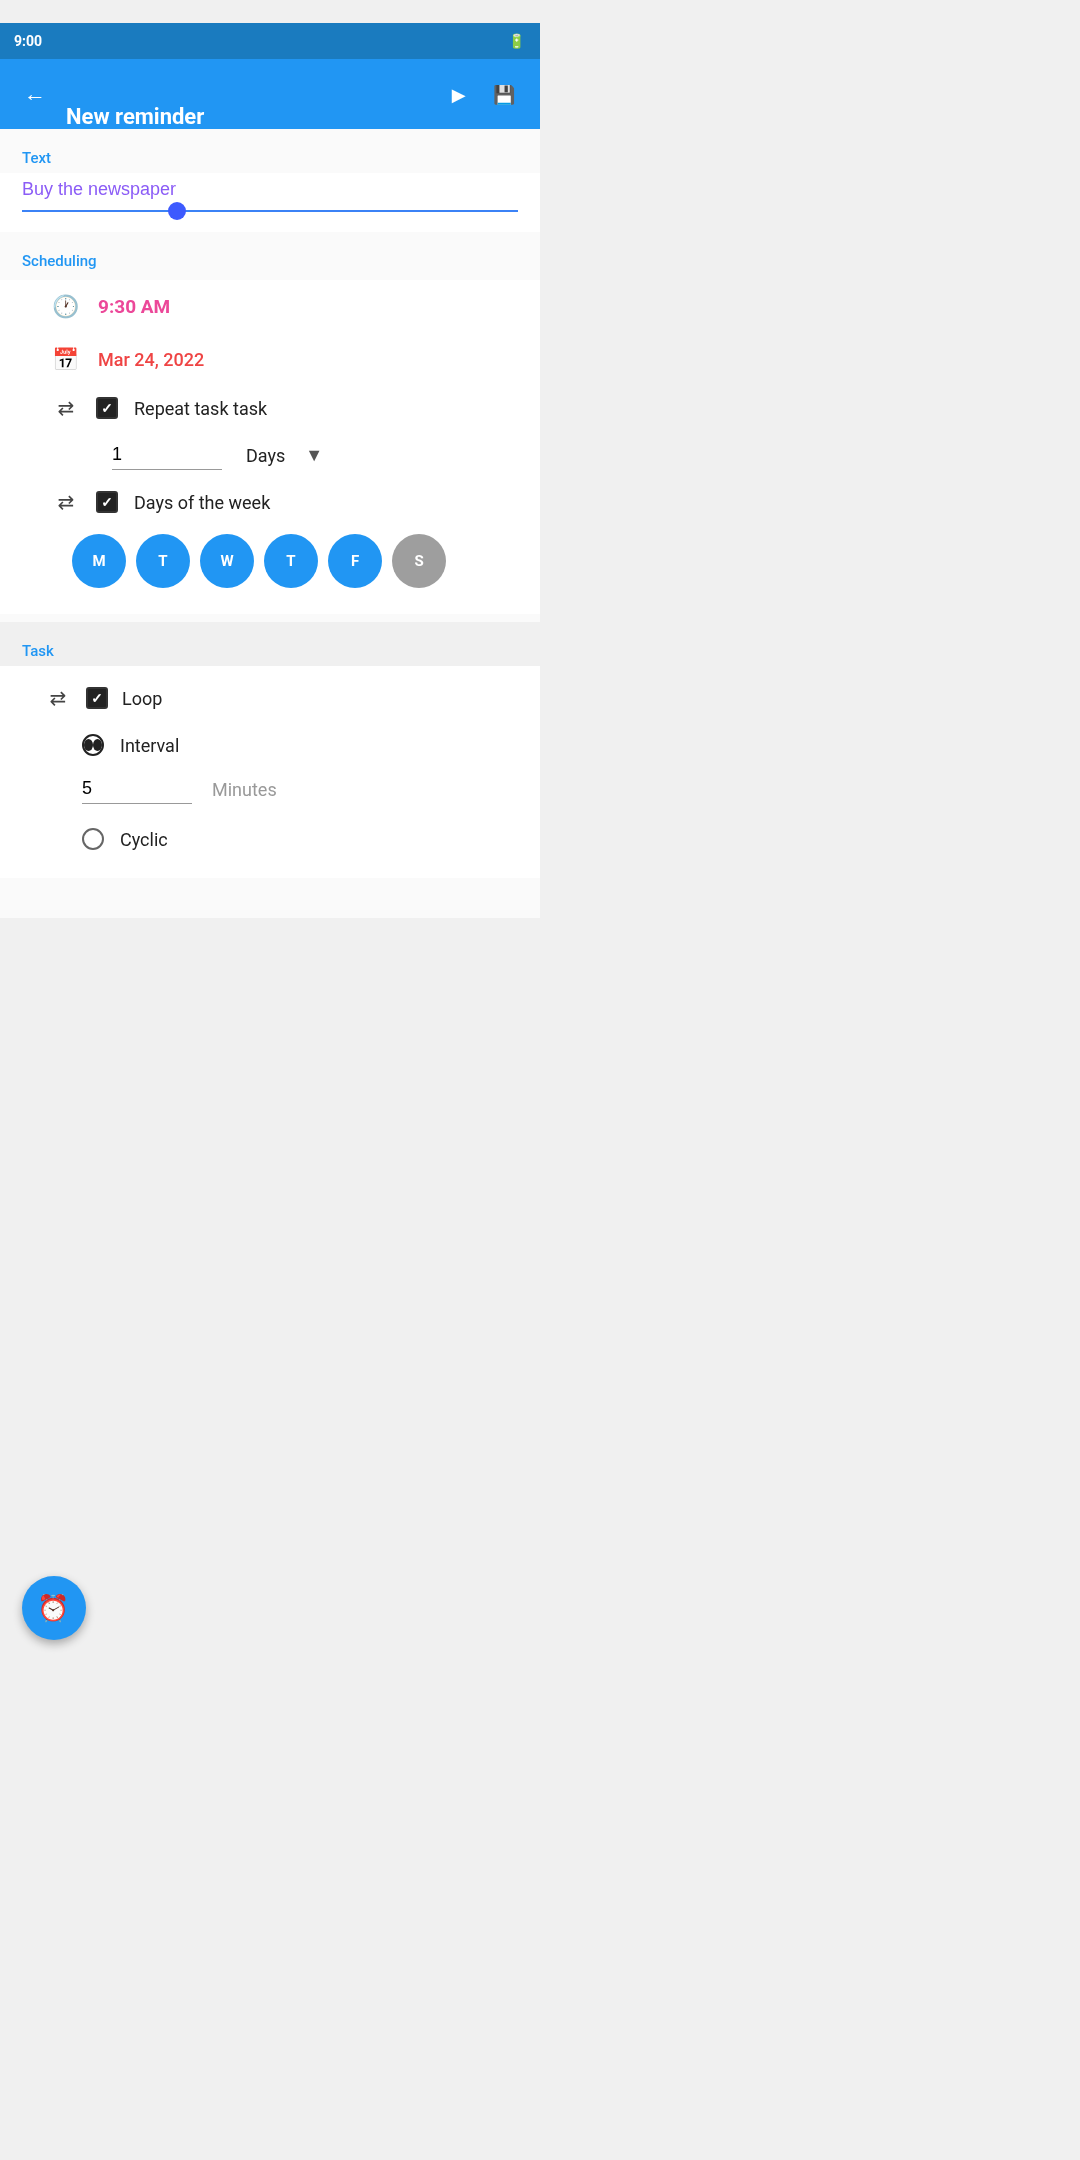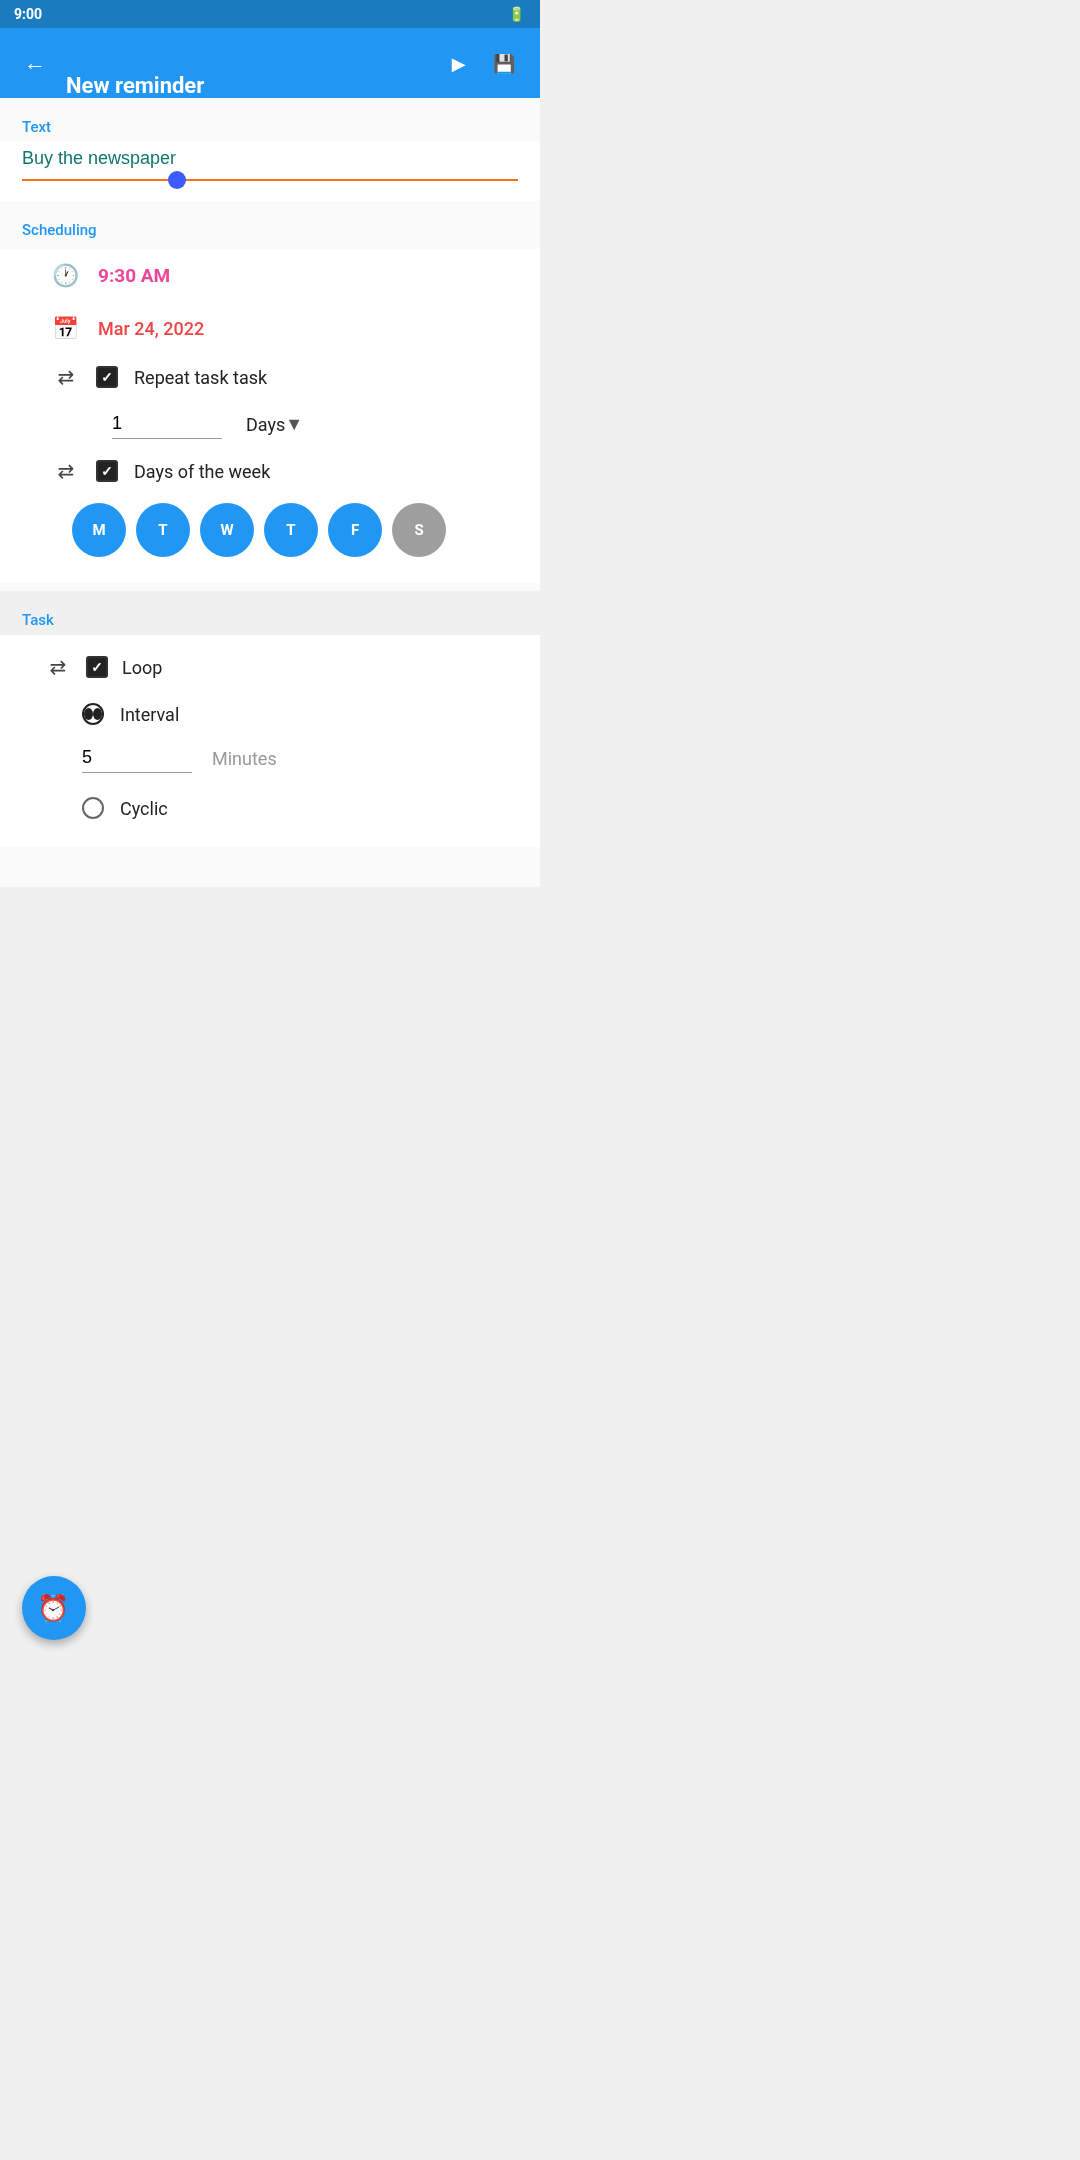--- a/index.html
+++ b/index.html
@@ -9,25 +9,26 @@
       min-height: 1080px;
       background: #f0f0f0;
       font-family: 'Roboto', Arial, sans-serif;
       font-size: 16px;
       overflow-x: hidden;
     }
 
     
     .status-bar {
       background: #1a7bbf;
-      height: 28px;
+      height: 36px;
       display: flex;
       align-items: center;
       justify-content: space-between;
       padding: 0 14px;
+      margin-top: 23px;
     }
     .status-time {
       color: white;
       font-size: 14px;
       font-weight: bold;
     }
     .battery-icon {
       color: white;
       font-size: 14px;
     }
@@ -77,26 +78,26 @@
 
     
     .text-input-container {
       background: white;
       padding: 0 22px 20px 22px;
       position: relative;
     }
     .text-input-field {
       width: 100%;
       border: none;
-      border-bottom: 2px solid #f97316;
+      border-bottom: 2px solid #3b82f6;
       font-size: 18px;
       padding: 6px 0 10px 0;
       outline: none;
       background: transparent;
-      color: #0f766e;
+      color: #8b5cf6;
     }
     .text-cursor-dot {
       position: absolute;
       width: 18px;
       height: 18px;
       background: #3d5afe;
       border-radius: 50%;
       bottom: 12px;
       left: 168px;
     }
@@ -205,21 +206,21 @@
       border-bottom: 1px solid #999;
       font-size: 18px;
       width: 110px;
       padding: 4px 0;
       outline: none;
       background: transparent;
     }
     .days-dropdown {
       display: flex;
       align-items: center;
-      gap: 0;
+      gap: 20px;
       font-size: 18px;
       color: #222;
       cursor: pointer;
     }
     .dropdown-arrow {
       font-size: 18px;
       color: #555;
     }
 
     

